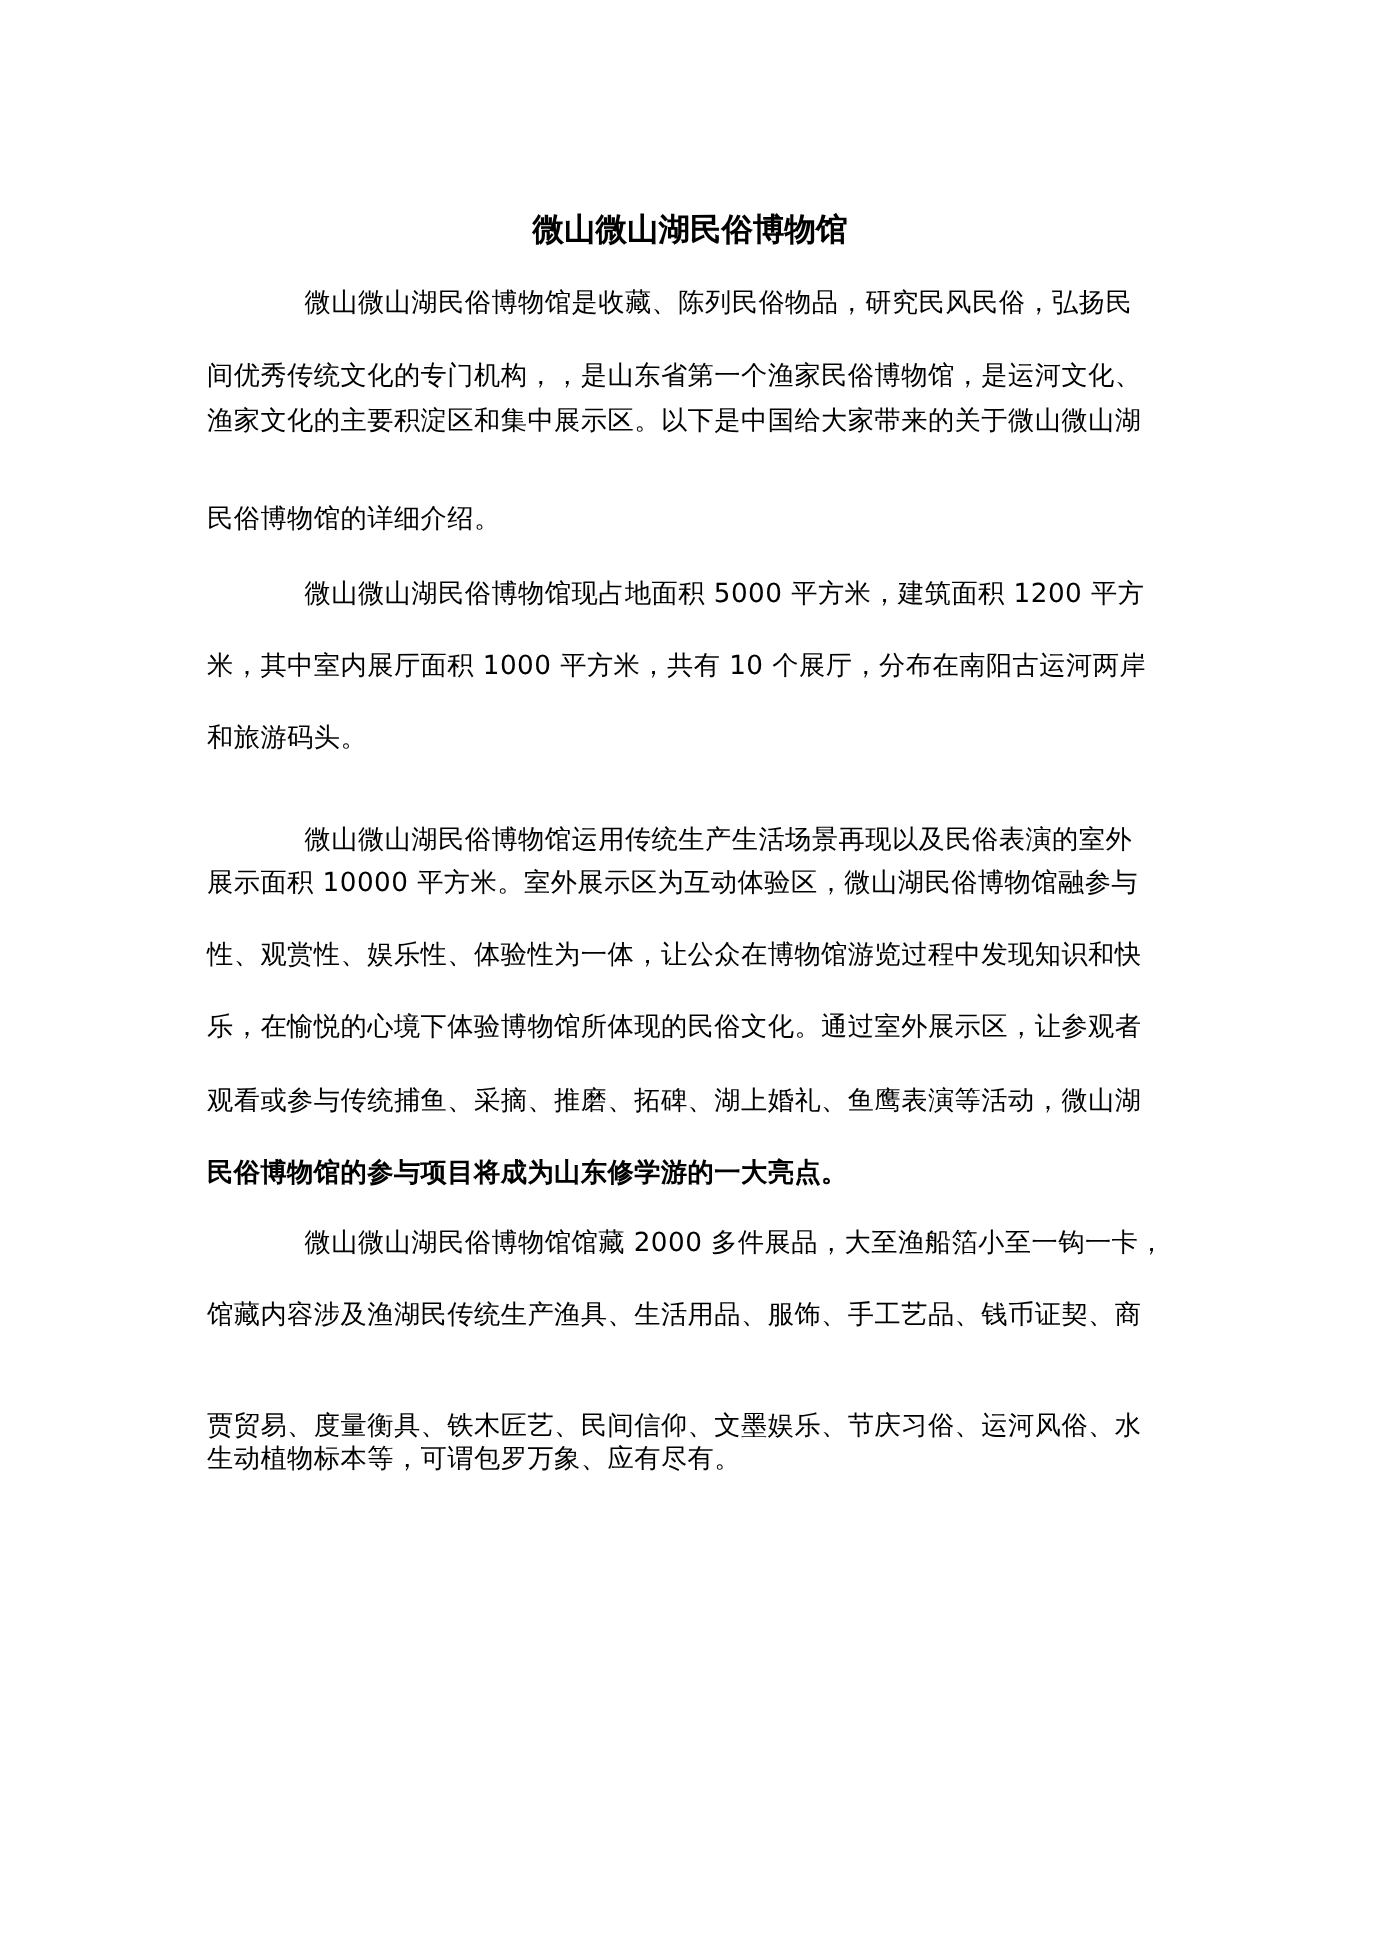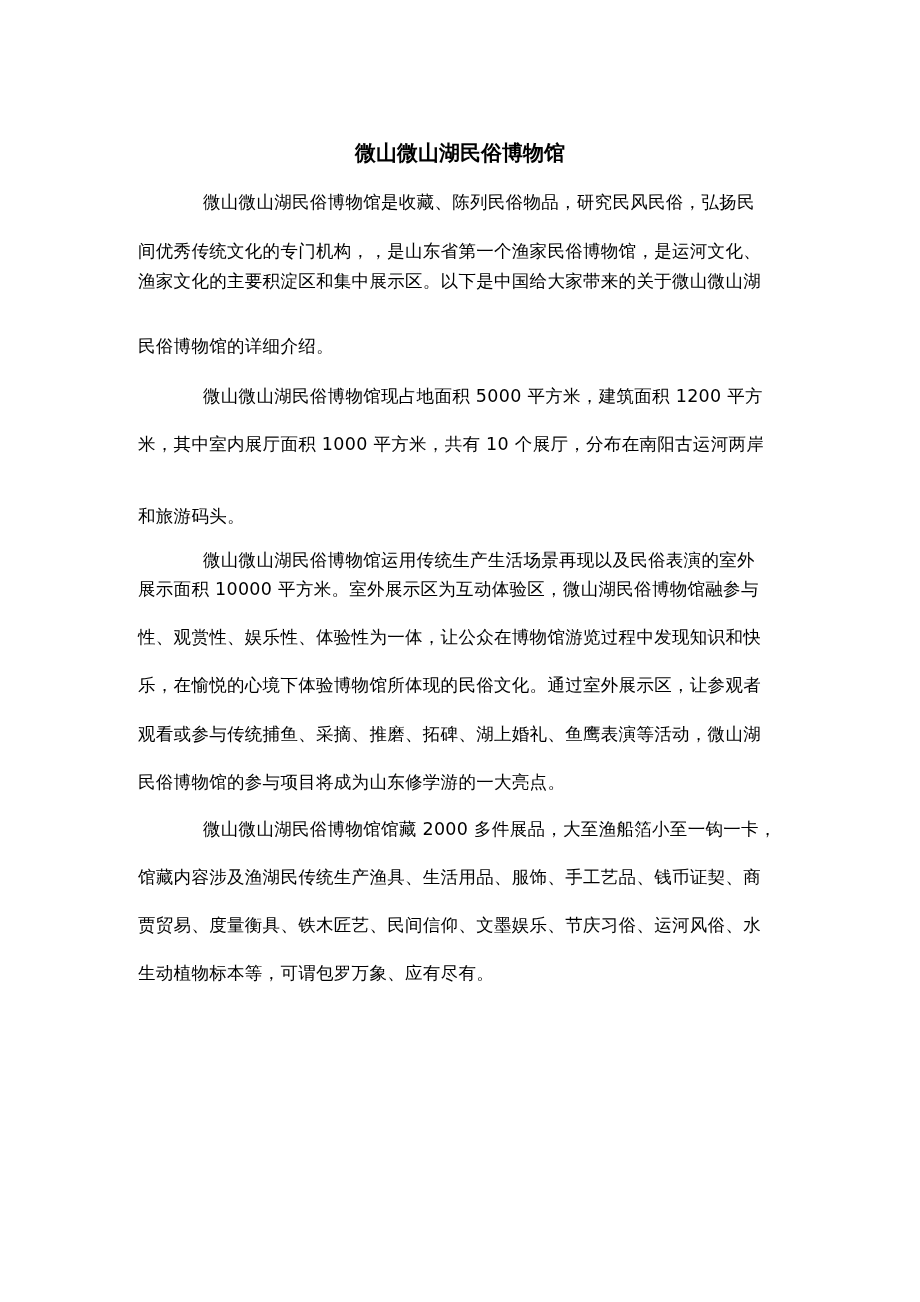--- a/index.html
+++ b/index.html
@@ -58,32 +58,32 @@
   <div>
     <div class="line indent" style="top:174px;">微山微山湖民俗博物馆是收藏、陈列民俗物品，研究民风民俗，弘扬民</div>
     <div class="line" style="top:223px;">间优秀传统文化的专门机构，，是山东省第一个渔家民俗博物馆，是运河文化、</div>
     <div class="line" style="top:253px;">渔家文化的主要积淀区和集中展示区。以下是中国给大家带来的关于微山微山湖</div>
     <div class="line" style="top:318px;">民俗博物馆的详细介绍。</div>
   </div>
 
   <div>
     <div class="line indent" style="top:368px;">微山微山湖民俗博物馆现占地面积 5000 平方米，建筑面积 1200 平方</div>
     <div class="line" style="top:416px;">米，其中室内展厅面积 1000 平方米，共有 10 个展厅，分布在南阳古运河两岸</div>
-    <div class="line" style="top:488px;">和旅游码头。</div>
+    <div class="line" style="top:464px;">和旅游码头。</div>
   </div>
 
   <div>
     <div class="line indent" style="top:532px;">微山微山湖民俗博物馆运用传统生产生活场景再现以及民俗表演的室外</div>
     <div class="line" style="top:561px;">展示面积 10000 平方米。室外展示区为互动体验区，微山湖民俗博物馆融参与</div>
     <div class="line" style="top:609px;">性、观赏性、娱乐性、体验性为一体，让公众在博物馆游览过程中发现知识和快</div>
     <div class="line" style="top:657px;">乐，在愉悦的心境下体验博物馆所体现的民俗文化。通过室外展示区，让参观者</div>
     <div class="line" style="top:706px;">观看或参与传统捕鱼、采摘、推磨、拓碑、湖上婚礼、鱼鹰表演等活动，微山湖</div>
-    <div class="line" style="top:754px;">民俗博物馆的参与项目将成为山东修学游的一大亮点。</div>
+    <div class="line" style="top:754px;font-weight:bold;">民俗博物馆的参与项目将成为山东修学游的一大亮点。</div>
   </div>
 
   <div>
     <div class="line indent" style="top:801px;">微山微山湖民俗博物馆馆藏 2000 多件展品，大至渔船箔小至一钩一卡，</div>
     <div class="line" style="top:849px;">馆藏内容涉及渔湖民传统生产渔具、生活用品、服饰、手工艺品、钱币证契、商</div>
-    <div class="line" style="top:897px;">贾贸易、度量衡具、铁木匠艺、民间信仰、文墨娱乐、节庆习俗、运河风俗、水</div>
+    <div class="line" style="top:923px;">贾贸易、度量衡具、铁木匠艺、民间信仰、文墨娱乐、节庆习俗、运河风俗、水</div>
     <div class="line" style="top:945px;">生动植物标本等，可谓包罗万象、应有尽有。</div>
   </div>
 
 </div>
 
 </body></html>

